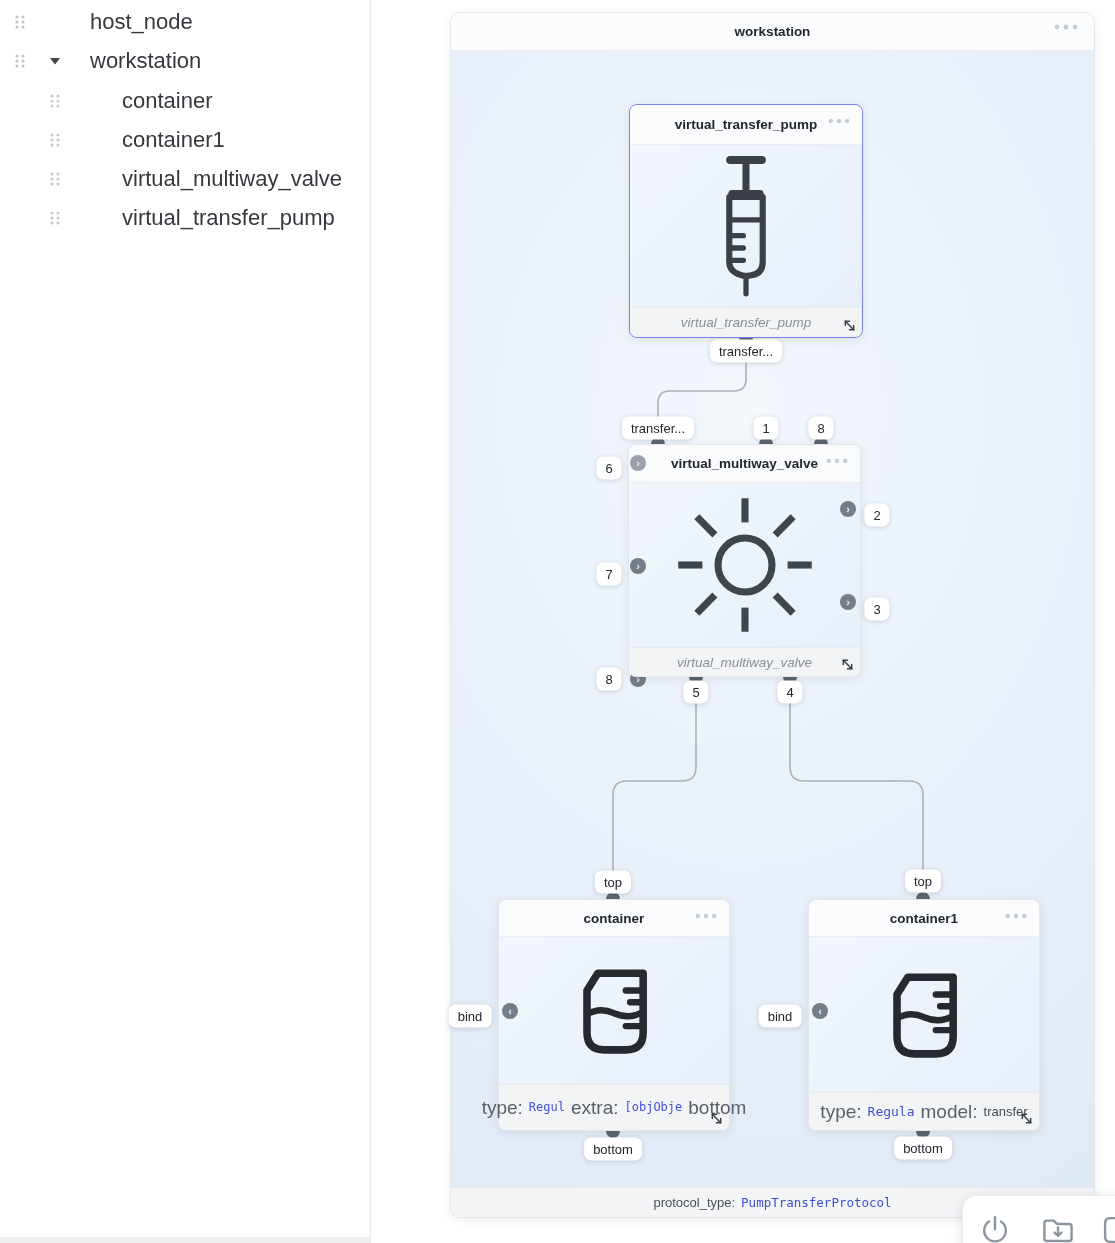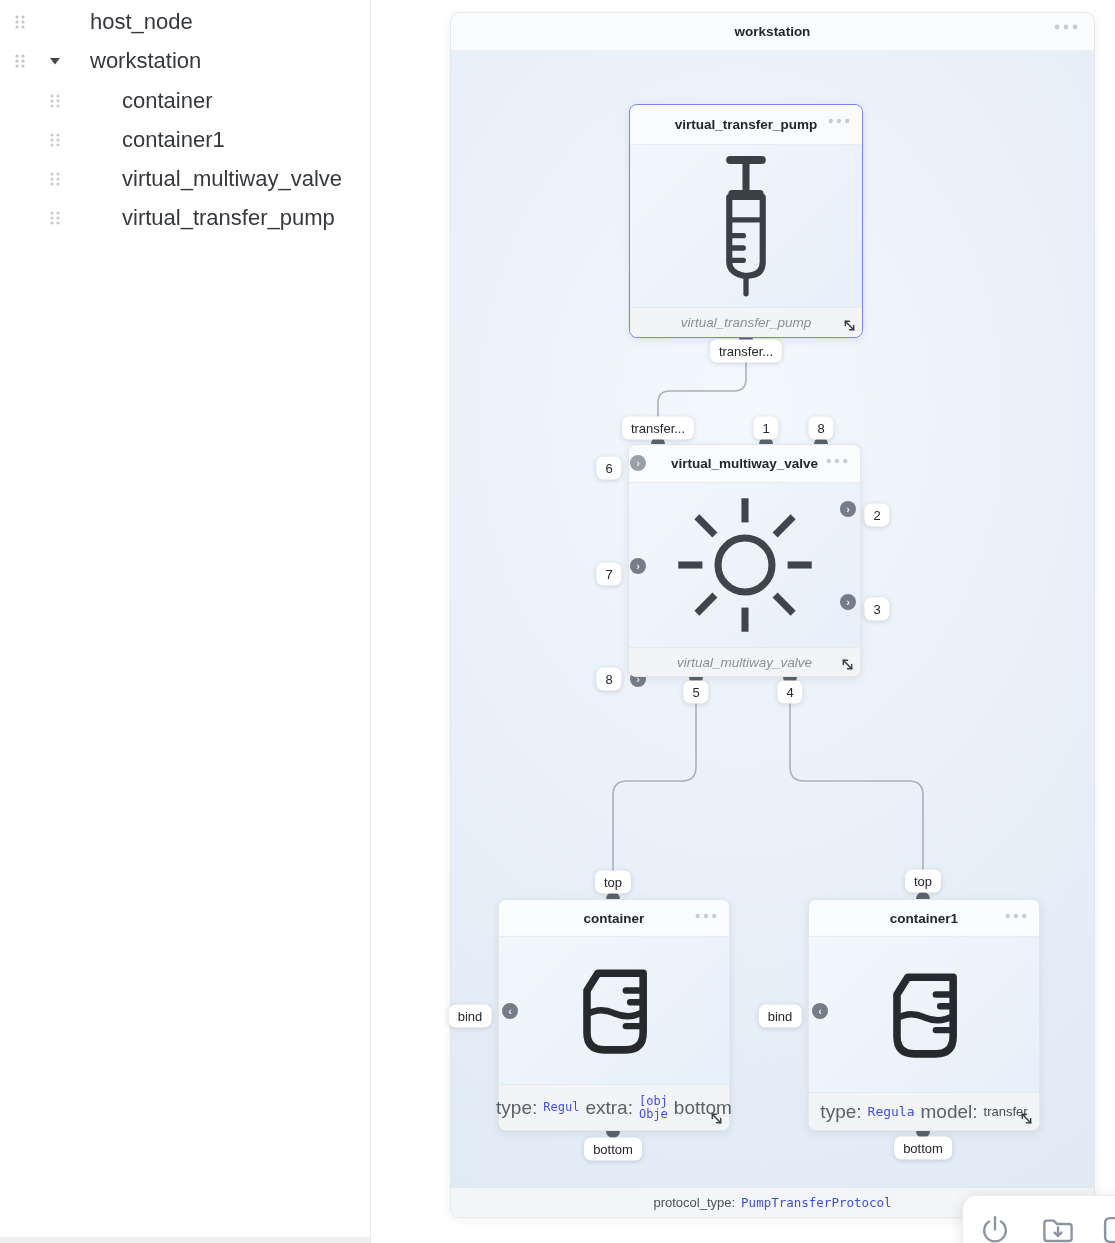--- a/index.html
+++ b/index.html
@@ -47,21 +47,21 @@
     background:linear-gradient(135deg,#f1f7fc 0%, #e7effa 100%); overflow:hidden; }
   .node-footer { flex:0 0 auto; background:#f3f4f6; border-top:1px solid #e8e9ec;
     border-radius:0 0 8px 8px; display:flex; align-items:center; justify-content:center;
     position:relative; }
   .node-name-italic { font-style:italic; font-size:13.5px; color:#8a9097; }
   .resize-handle { position:absolute; right:5px; bottom:4px; cursor:nwse-resize; }
   .fields { display:flex; align-items:center; gap:6px; padding:0 14px; line-height:1.05; }
   .f-label { font-size:19px; color:#5b6168; white-space:nowrap; }
   .f-code { font-family:"DejaVu Sans Mono", monospace; font-size:12px; color:#4150d8; white-space:nowrap; }
   .f-plain { font-size:13px; color:#474c52; white-space:nowrap; }
-  .code2 { display:flex; flex-direction:column; }
+  .code2 { display:flex; flex-direction:row; }
 
   
   .chip { position:absolute; transform:translate(-50%,-50%); background:#fff; border-radius:7px;
     padding:4px 9px; font-size:13px; color:#23272d; white-space:nowrap; z-index:5;
     box-shadow:0 1px 5px rgba(50,60,85,.20); text-align:center; min-width:10px; }
   .dot { position:absolute; width:14px; height:14px; border-radius:50%; background:#5d6570;
     transform:translate(-50%,-50%); z-index:2; cursor:crosshair; }
   .pcircle { position:absolute; width:16px; height:16px; border-radius:50%; background:#757d8a;
     transform:translate(-50%,-50%); z-index:4; color:#e9ecf0; font-size:11px; font-weight:bold;
     display:flex; align-items:center; justify-content:center; line-height:1; cursor:crosshair; }

